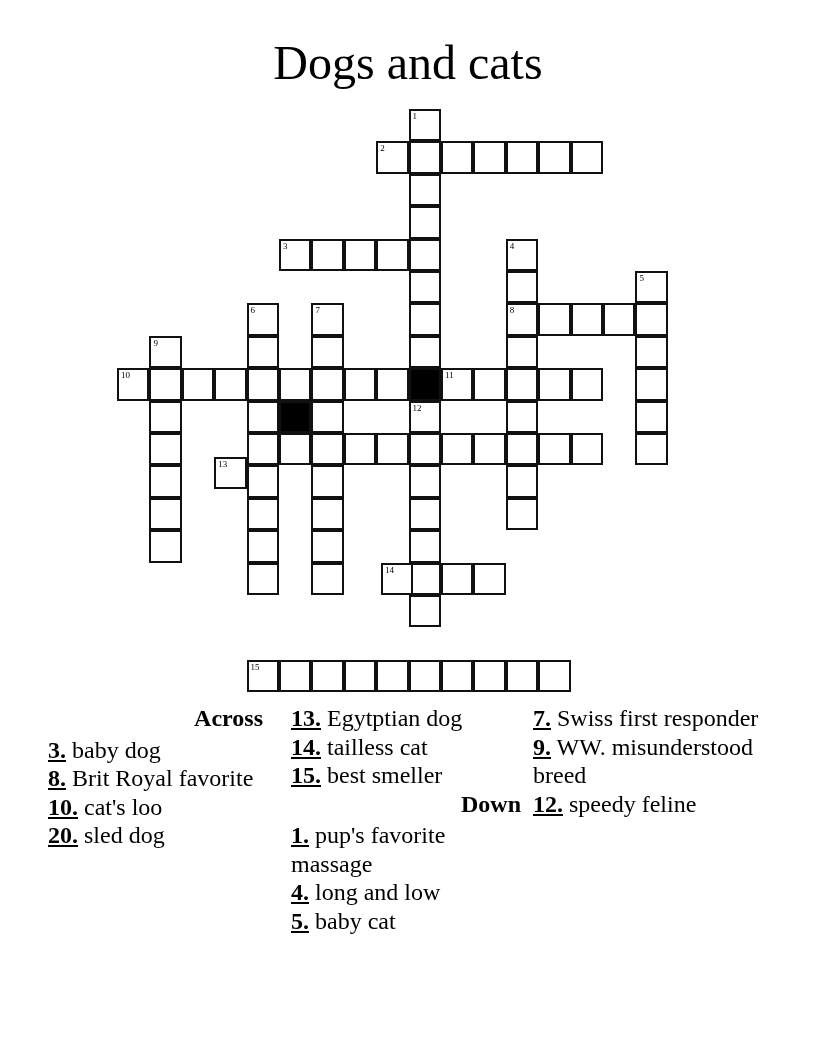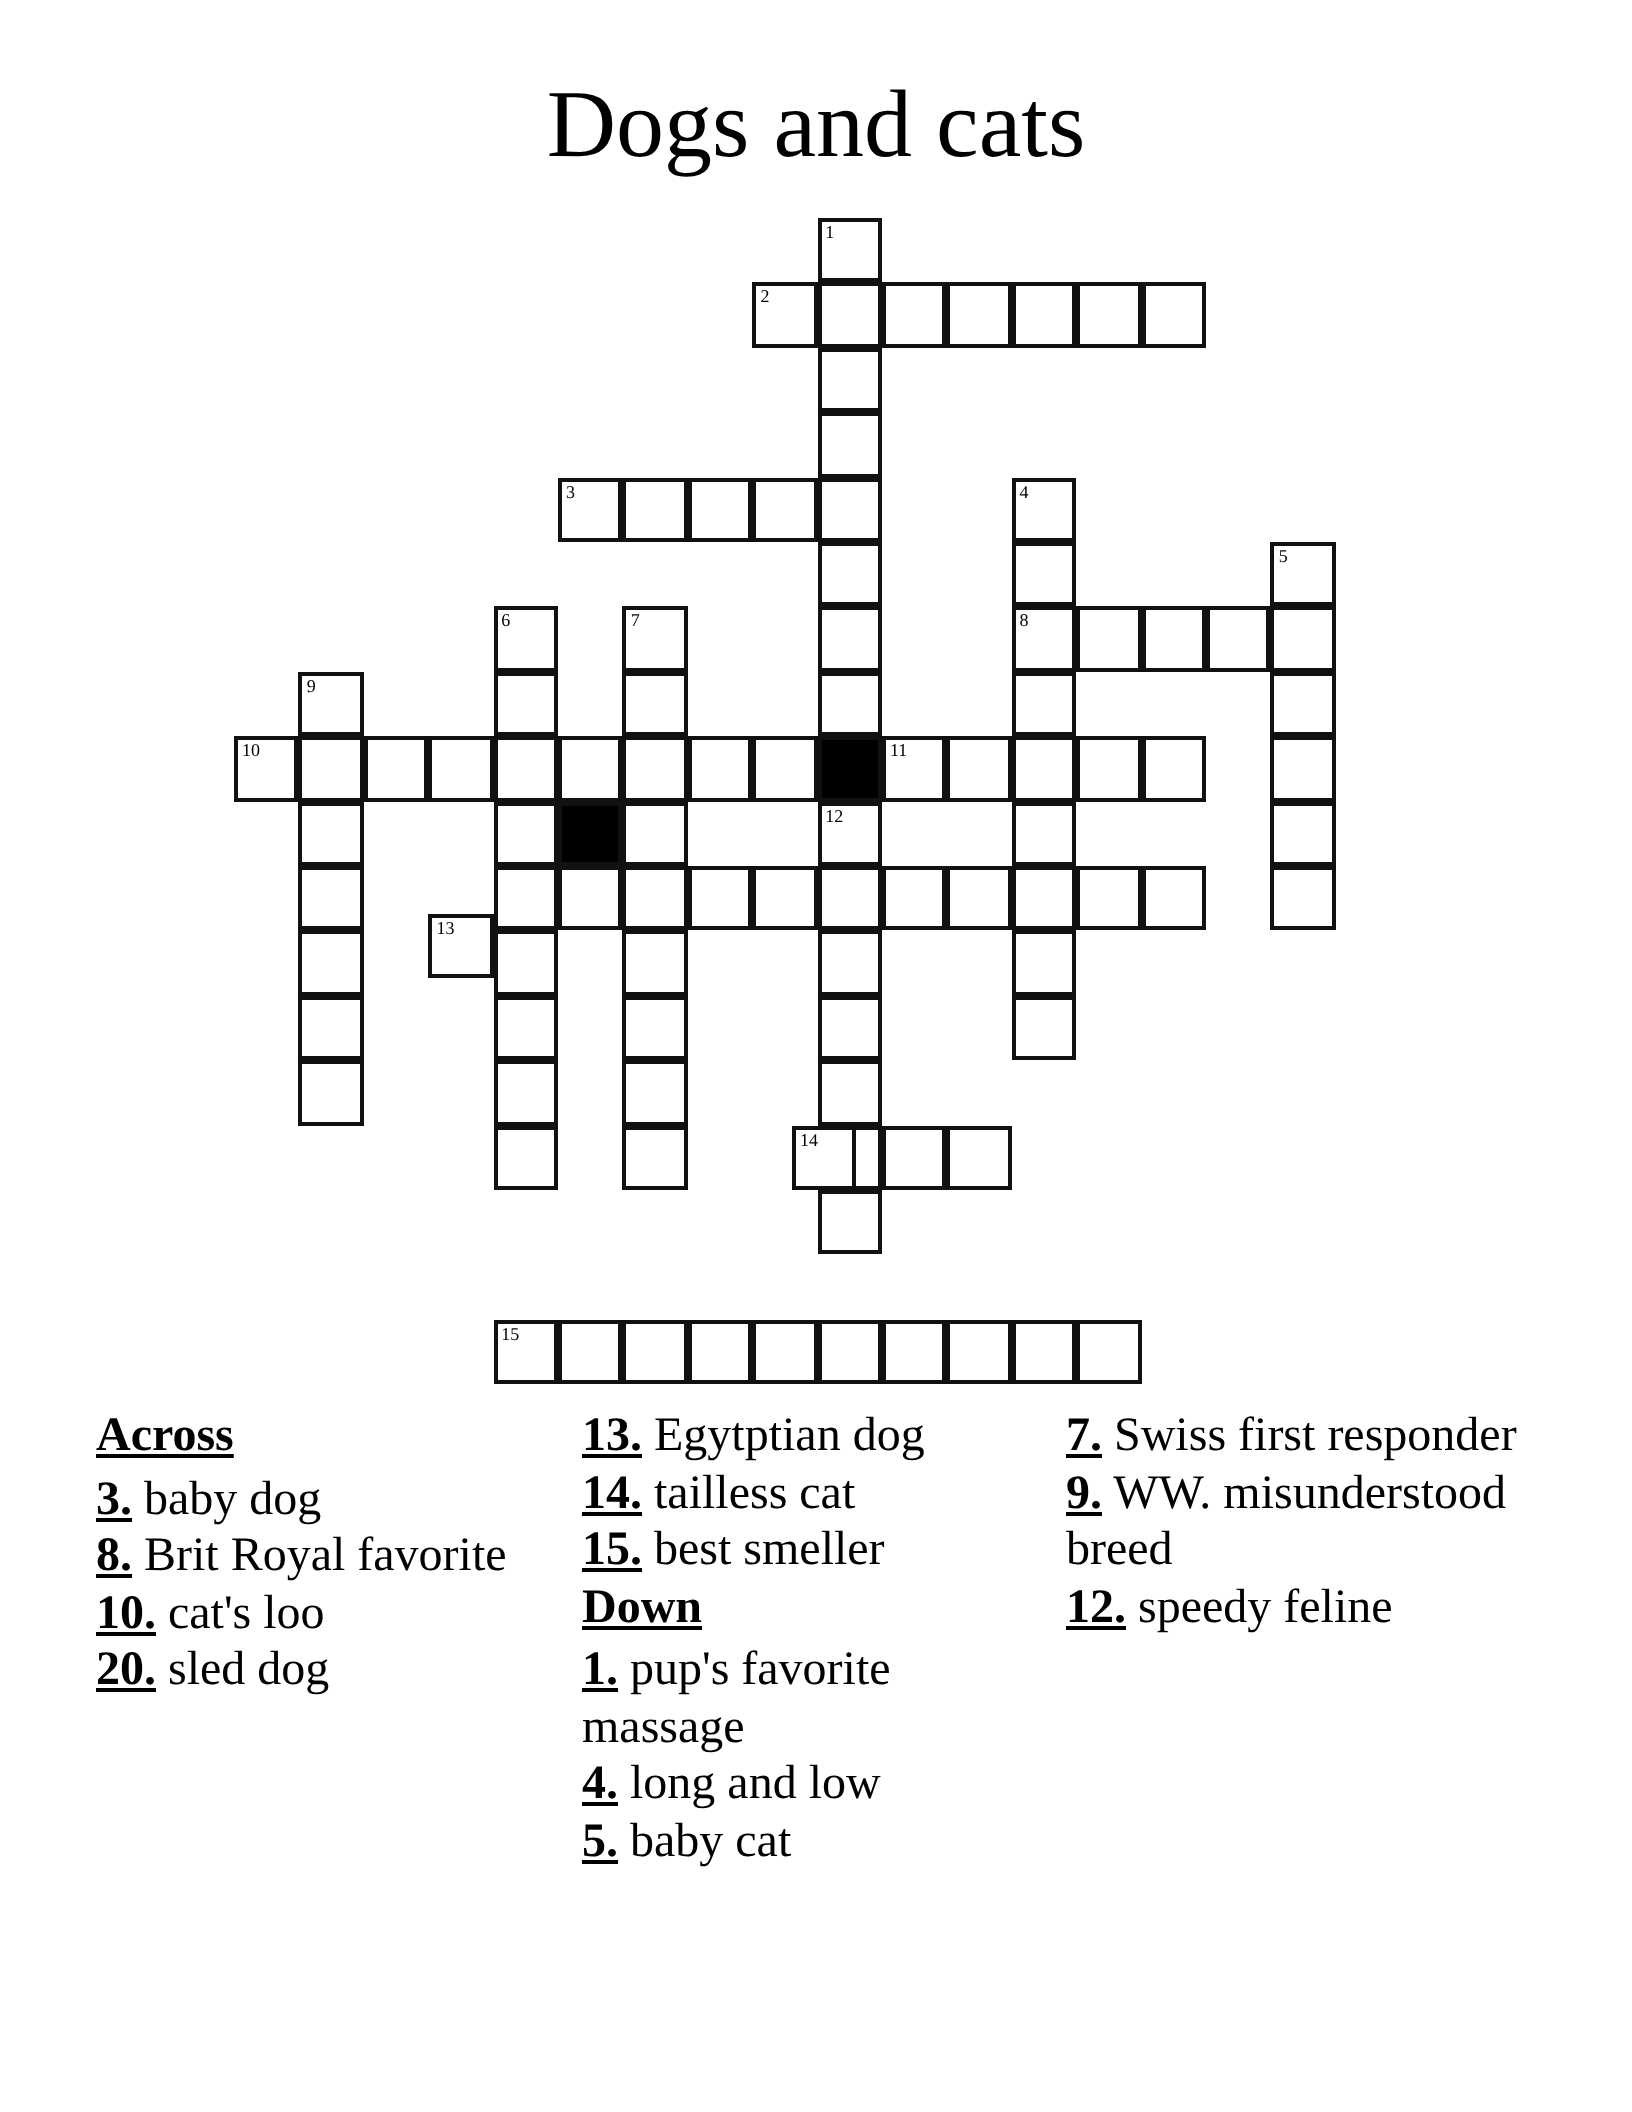--- a/index.html
+++ b/index.html
@@ -9,21 +9,21 @@
            font-size: 48px; line-height: 60px; }
   .grid { position: absolute; left: 0; top: 0; width: 816px; height: 700px; }
   .cell { position: absolute; width: 32.4px; height: 32.4px; box-sizing: border-box;
           border: 2px solid #111; background: #fff; margin-left: -1px; margin-top: -1px; }
   .cell.black { background: #000; }
   .cell .num { position: absolute; top: 1px; left: 2px; font-size: 9px; line-height: 9px; }
   .clues { position: absolute; top: 704px; font-size: 24px; line-height: 28.5px; }
   .col1 { left: 48px; width: 215px; }
   .col2 { left: 291px; width: 230px; }
   .col3 { left: 533px; width: 230px; }
-  .heading { font-weight: bold; text-decoration: underline; margin-bottom: 3px; }
+  .heading { font-weight: bold; margin-bottom: 3px; text-align: right; }
   .clue b { font-weight: bold; text-decoration: underline; }
 </style>
 </head>
 <body>
 
 <div class="title">Dogs and cats</div>
 
 <div class="grid" id="grid">
     <div class="cell" style="left: 409.6px; top: 110px;">
       <span class="num">1</span>
@@ -130,21 +130,21 @@
     <div class="cell" style="left: 215.2px; top: 458px;">
       <span class="num">13</span>
     </div>
     <div class="cell" style="left: 280px; top: 434px;"></div>
     <div class="cell" style="left: 344.8px; top: 434px;"></div>
     <div class="cell" style="left: 377.2px; top: 434px;"></div>
     <div class="cell" style="left: 442px; top: 434px;"></div>
     <div class="cell" style="left: 474.4px; top: 434px;"></div>
     <div class="cell" style="left: 539.2px; top: 434px;"></div>
     <div class="cell" style="left: 571.6px; top: 434px;"></div>
-    <div class="cell" style="left: 397px; top: 563.6px;">
+    <div class="cell" style="left: 382px; top: 563.6px;">
       <span class="num">14</span>
     </div>
     <div class="cell" style="left: 442px; top: 563.6px;"></div>
     <div class="cell" style="left: 474.4px; top: 563.6px;"></div>
     <div class="cell" style="left: 247.6px; top: 660.8px;">
       <span class="num">15</span>
     </div>
     <div class="cell" style="left: 280px; top: 660.8px;"></div>
     <div class="cell" style="left: 312.4px; top: 660.8px;"></div>
     <div class="cell" style="left: 344.8px; top: 660.8px;"></div>

